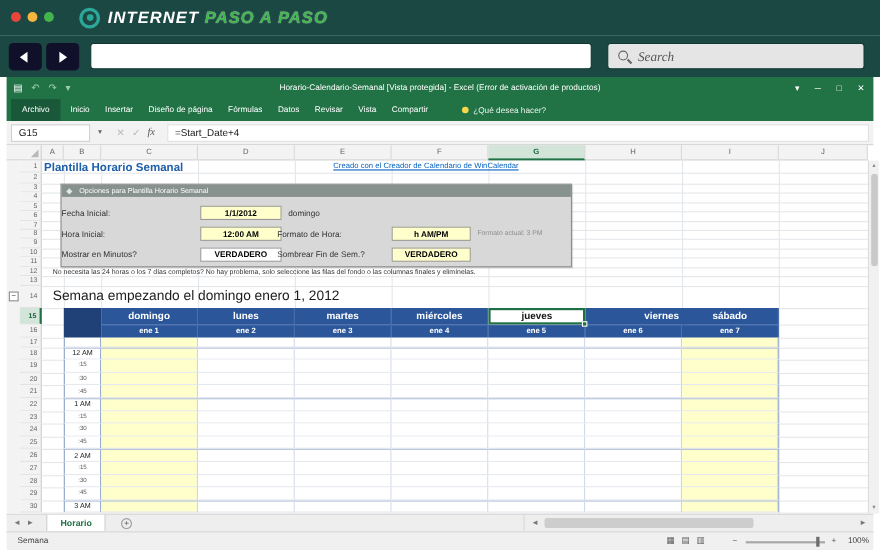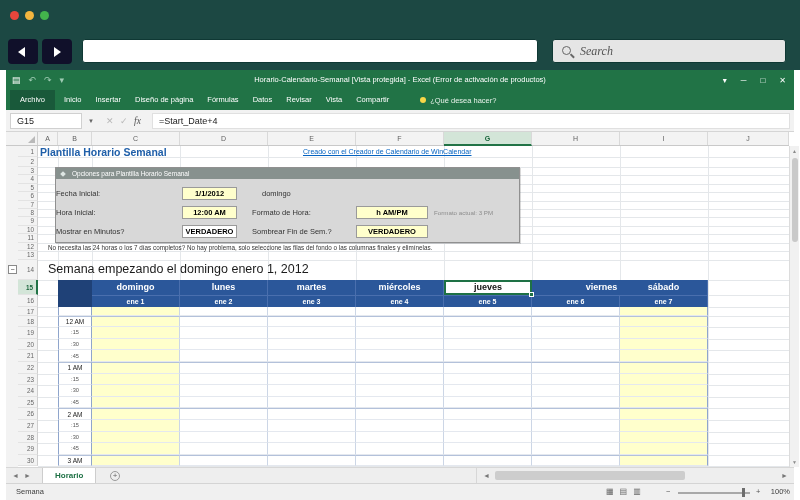--- a/index.html
+++ b/index.html
@@ -78,21 +78,21 @@
   .note{left:42px;top:98px;font-size:6.3px;color:#333;}
   .week-title{left:42px;top:116px;font-size:12.5px;color:#1c1c1c;}
 
   .panel{position:absolute;left:49px;top:21px;width:465px;height:76px;background:#d8d8d8;border:1px solid #909090;z-index:2;box-shadow:1px 1px 0 rgba(0,0,0,.15);}
   .panel-head{position:absolute;left:0;top:0;right:0;height:11px;background:#87918e;color:#fff;font-size:6.5px;line-height:11px;padding-left:16px;white-space:nowrap;}
   .ph-dot{position:absolute;left:5px;top:3.5px;width:4px;height:4px;background:#dfe7e4;transform:rotate(45deg);}
   .prow{position:absolute;left:0;width:100%;height:13px;}
   .plabel{position:absolute;text-align:left;font-size:7.5px;line-height:13px;color:#333;white-space:nowrap;}
   .w1{left:0;width:120px}.w2{left:196px;width:100px}
   .pbox{position:absolute;height:13px;border:1px solid #9a9a9a;font-size:7.5px;font-weight:bold;text-align:center;line-height:11px;}
-  .b1{left:126px;width:55px}.b2{left:300px;width:72px}
+  .b1{left:126px;width:74px}.b2{left:300px;width:72px}
   .pbox.yellow{background:#ffffcc}.pbox.white{background:#fff}
   .pafter{position:absolute;font-size:7.5px;line-height:13px;color:#333;}
   .phint{position:absolute;left:378px;font-size:6.2px;line-height:13px;color:#8c8c8c;white-space:nowrap;}
 
   
   .daytable{position:absolute;inset:0;z-index:3;}
   .daytable>div{position:absolute;}
   .time-hdr{left:52px;width:34px;background:#1f4177;}
   .day-hdr{width:88px;background:#2b579a;color:#fff;font-weight:bold;font-size:9px;display:flex;align-items:center;justify-content:center;border-right:1px solid #4a6fae;}
   .day-hdr.sel{background:#fff;color:#141414;border:2px solid #1e7145;z-index:5;}
@@ -128,20 +128,24 @@
 </style>
 </head>
 <body>
 
 <div class="stage">
 
   <div class="topbar">
     <span class="dot r"></span>
     <span class="dot y"></span>
     <span class="dot g"></span>
+    <div class="logo">
+      <span class="logo-ring"></span>
+      <span class="logo-text"><span>INTERNET</span> <span class="green">PASO A PASO</span></span>
+    </div>
   </div>
 
   <div class="navbar">
     <div class="nav-btn back">
         <span class="tri tri-l"></span>
       </div>
     <div class="nav-btn fwd">
         <span class="tri tri-r"></span>
       </div>
     <div class="addr"></div>

